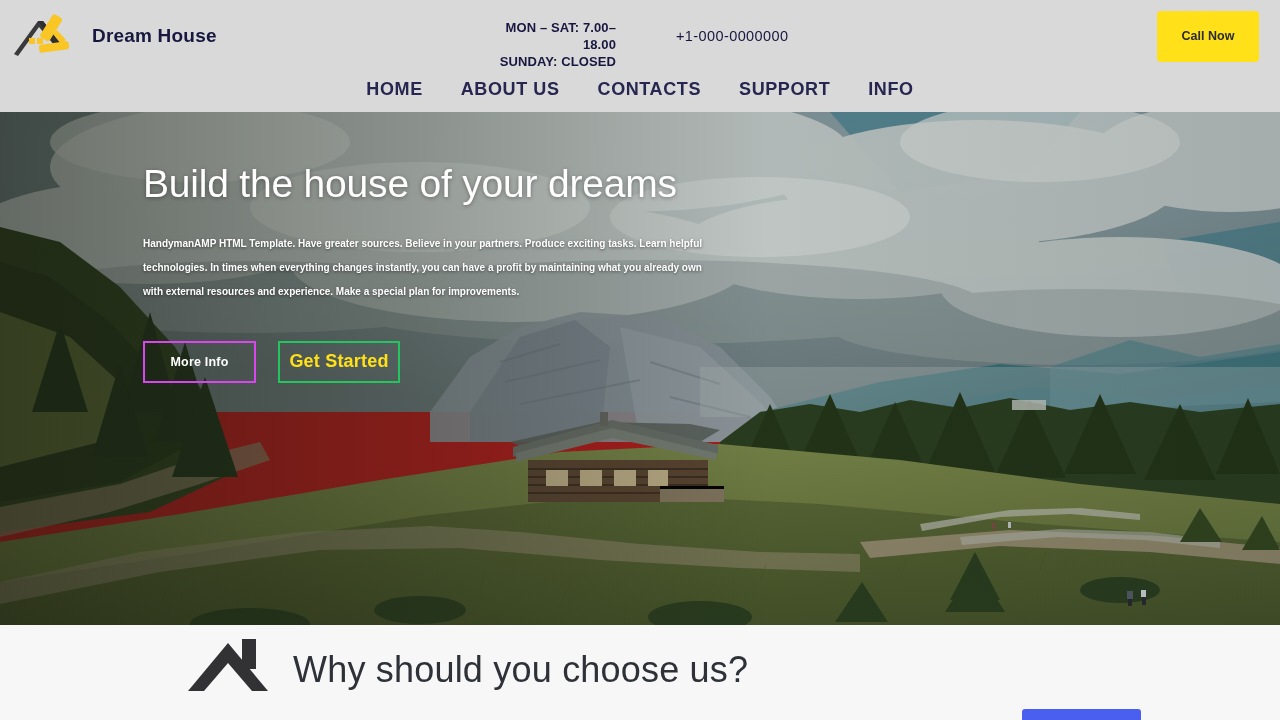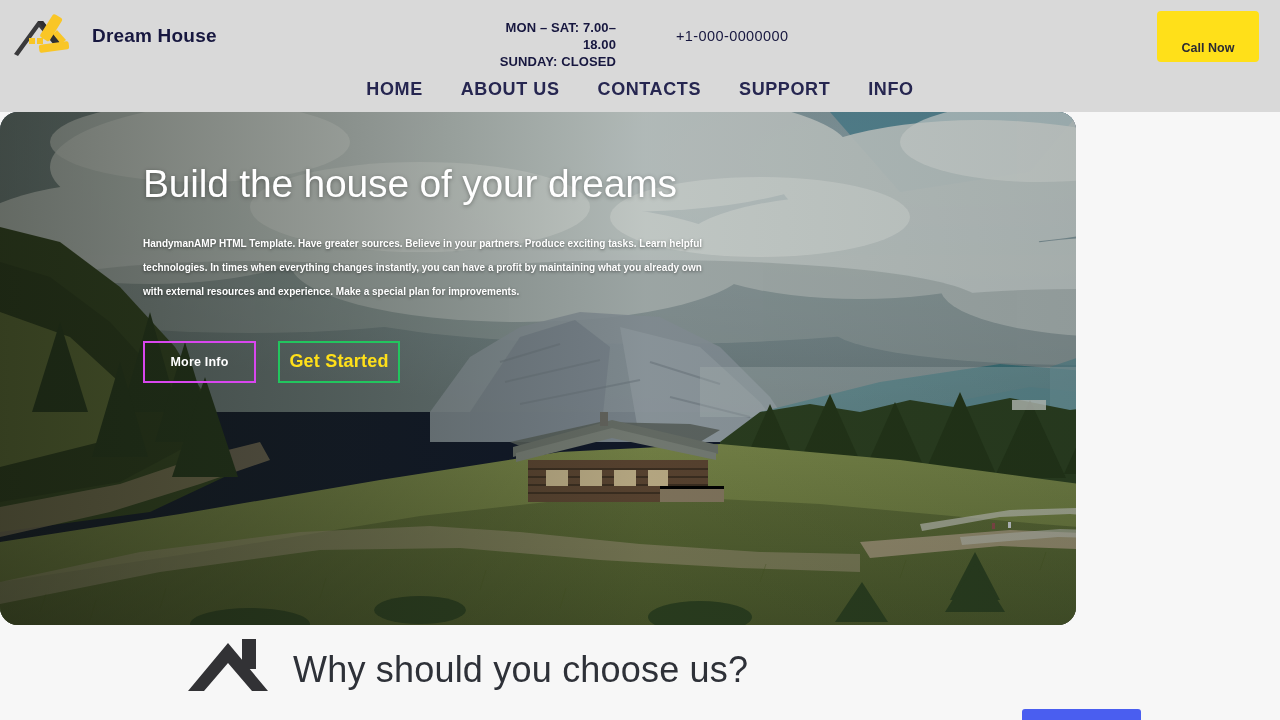--- a/index.html
+++ b/index.html
@@ -63,21 +63,21 @@
     background: #ffe019;
     border: none;
     border-radius: 4px;
     color: #2b2b33;
     font-family: "Liberation Sans", sans-serif;
     font-size: 12.5px;
     font-weight: bold;
     cursor: pointer;
     line-height: 51px;
     text-align: center;
-    padding: 12px;
+    padding: 0;
   }
 
   .nav {
     position: absolute;
     left: 0; top: 79px;
     width: 1280px;
     display: flex;
     justify-content: center;
     gap: 38px;
   }
@@ -86,25 +86,24 @@
     font-weight: bold;
     color: #262650;
     letter-spacing: .6px;
     cursor: pointer;
     white-space: nowrap;
   }
 
   
   .hero {
     position: relative;
-    width: 1076px;
+    width: 1280px;
     height: 513px;
     overflow: hidden;
-    background: #0f172a;
-    border-radius: 18px;
+    background: #b91c1c;
   }
   .hero-bg { position: absolute; inset: 0; width: 1280px; height: 513px; }
   .hero-scrim {
     position: absolute; inset: 0;
     background: linear-gradient(90deg, rgba(20,24,14,.55) 0%, rgba(25,30,20,.35) 32%, rgba(20,25,20,.12) 60%, rgba(10,20,20,.18) 100%);
   }
   .hero-inner {
     position: absolute;
     left: 143px; top: 48px;
     width: 600px;

